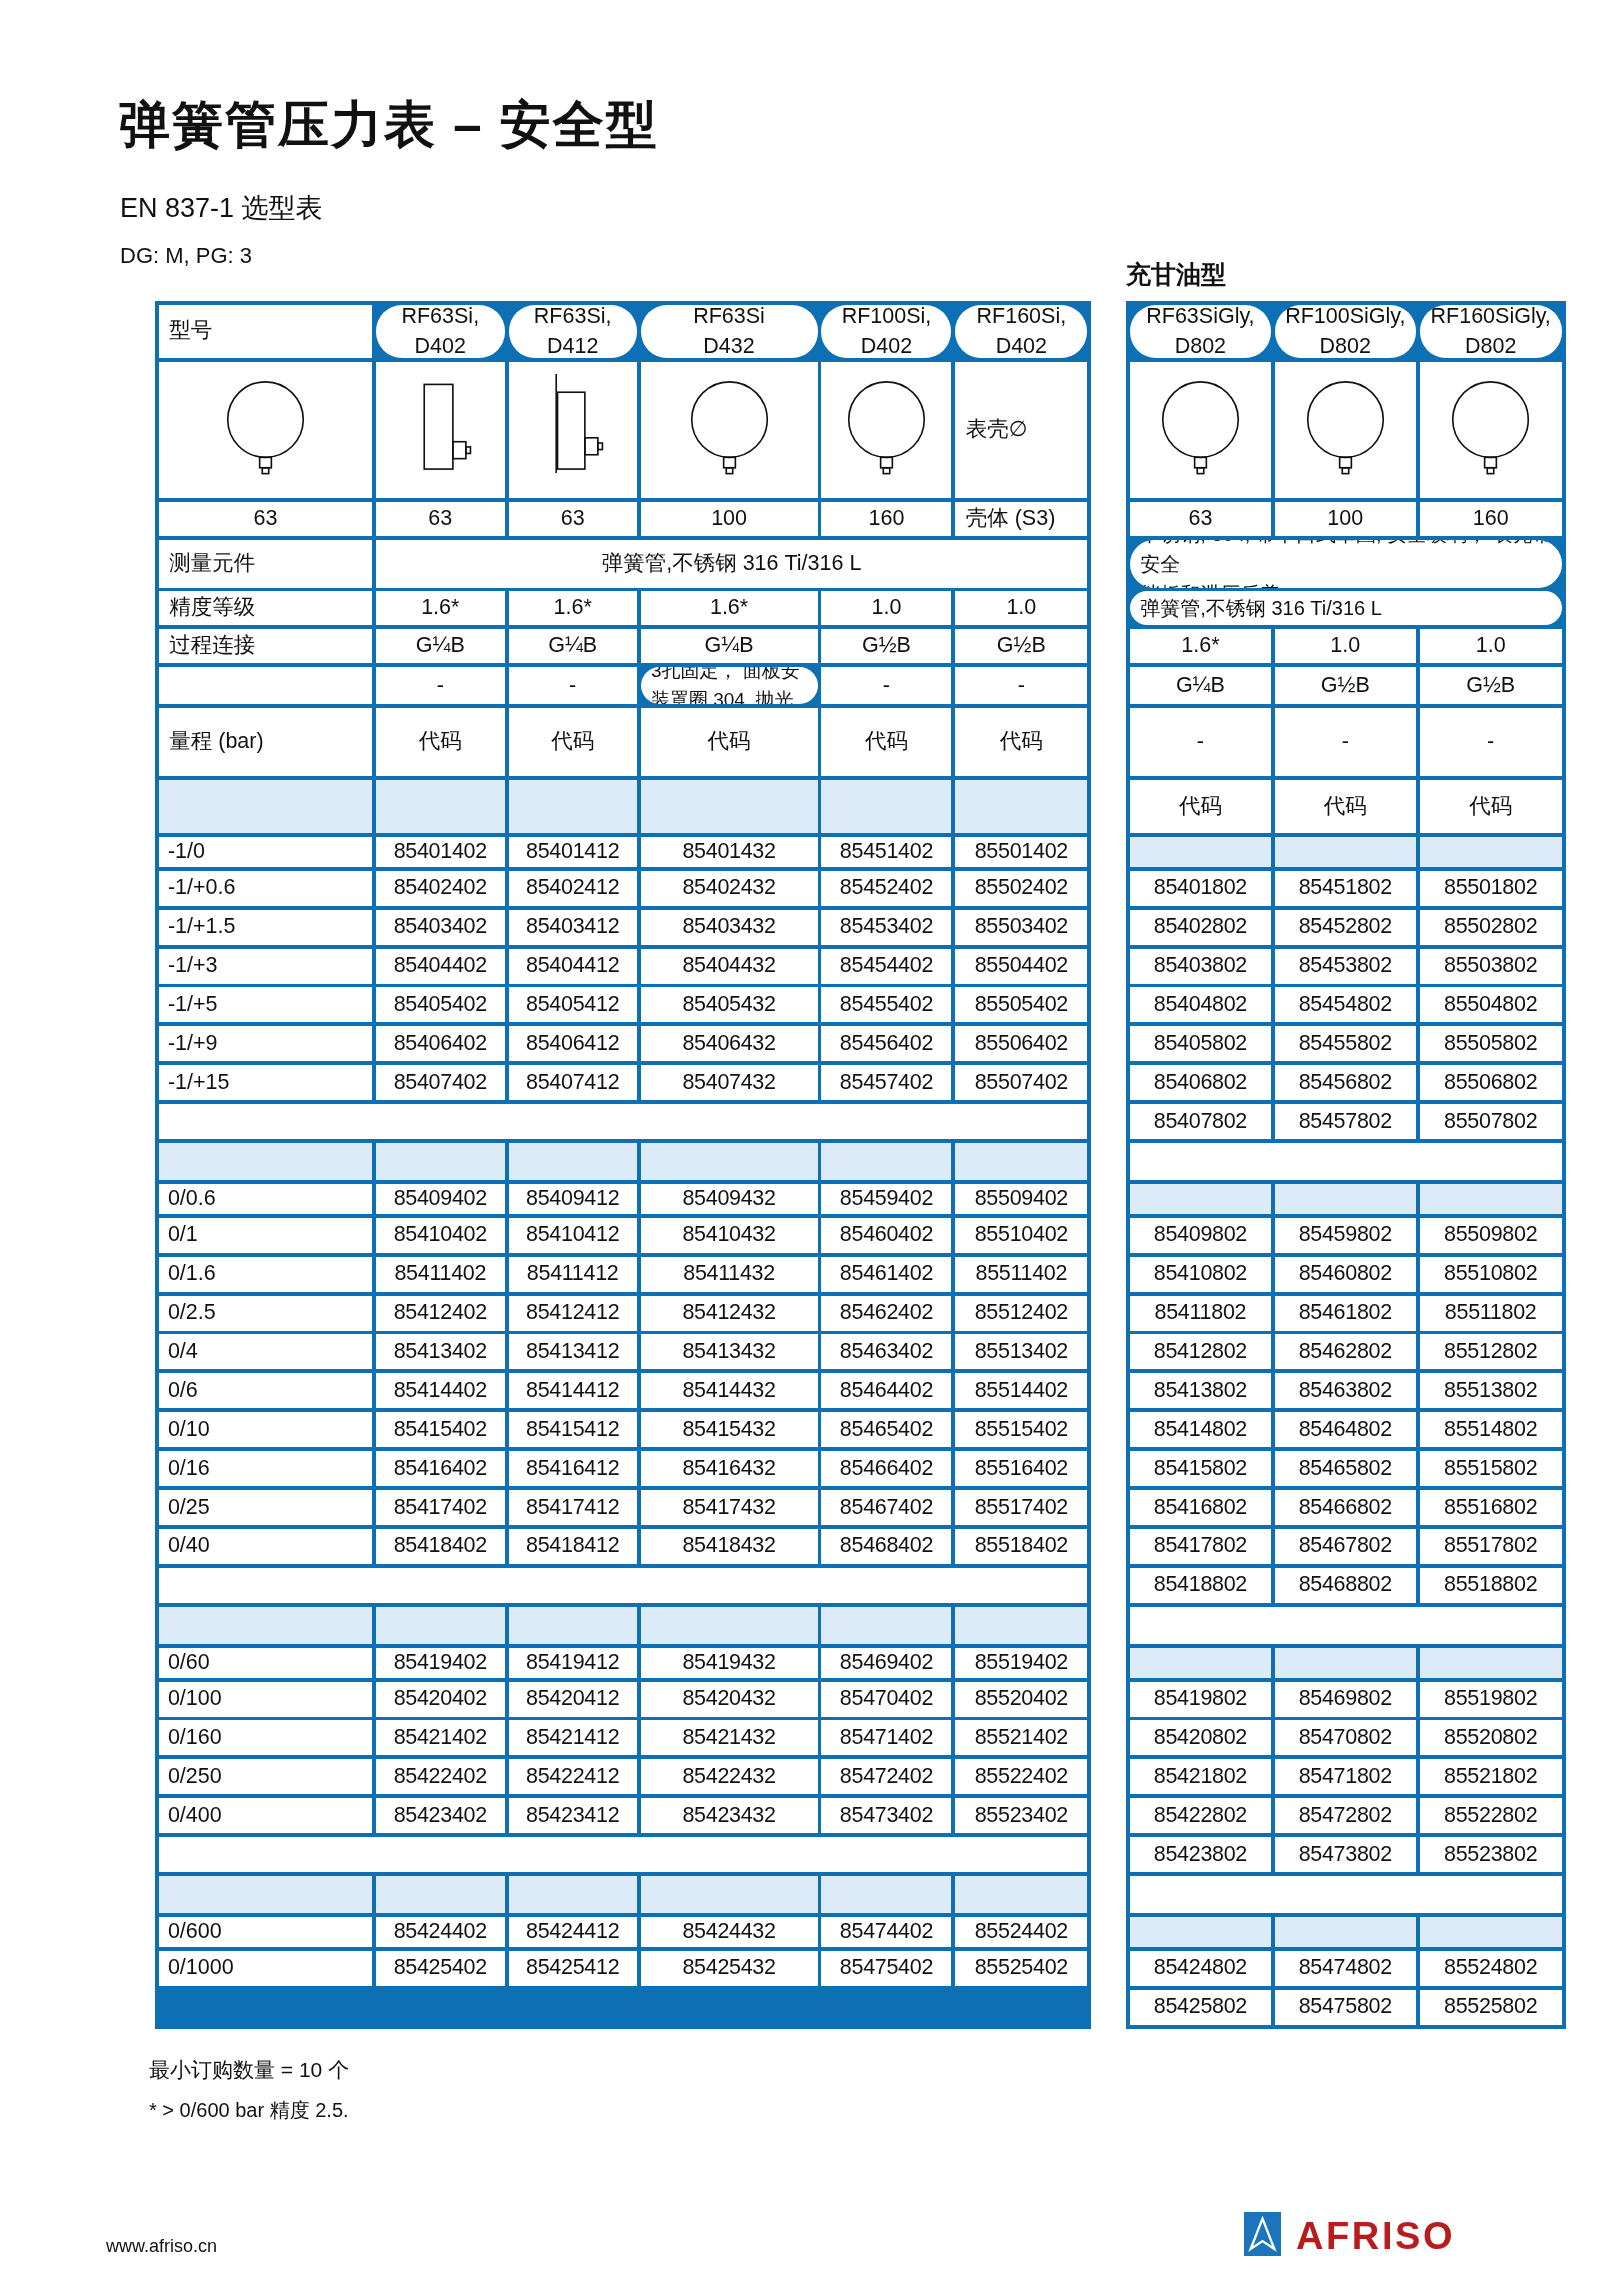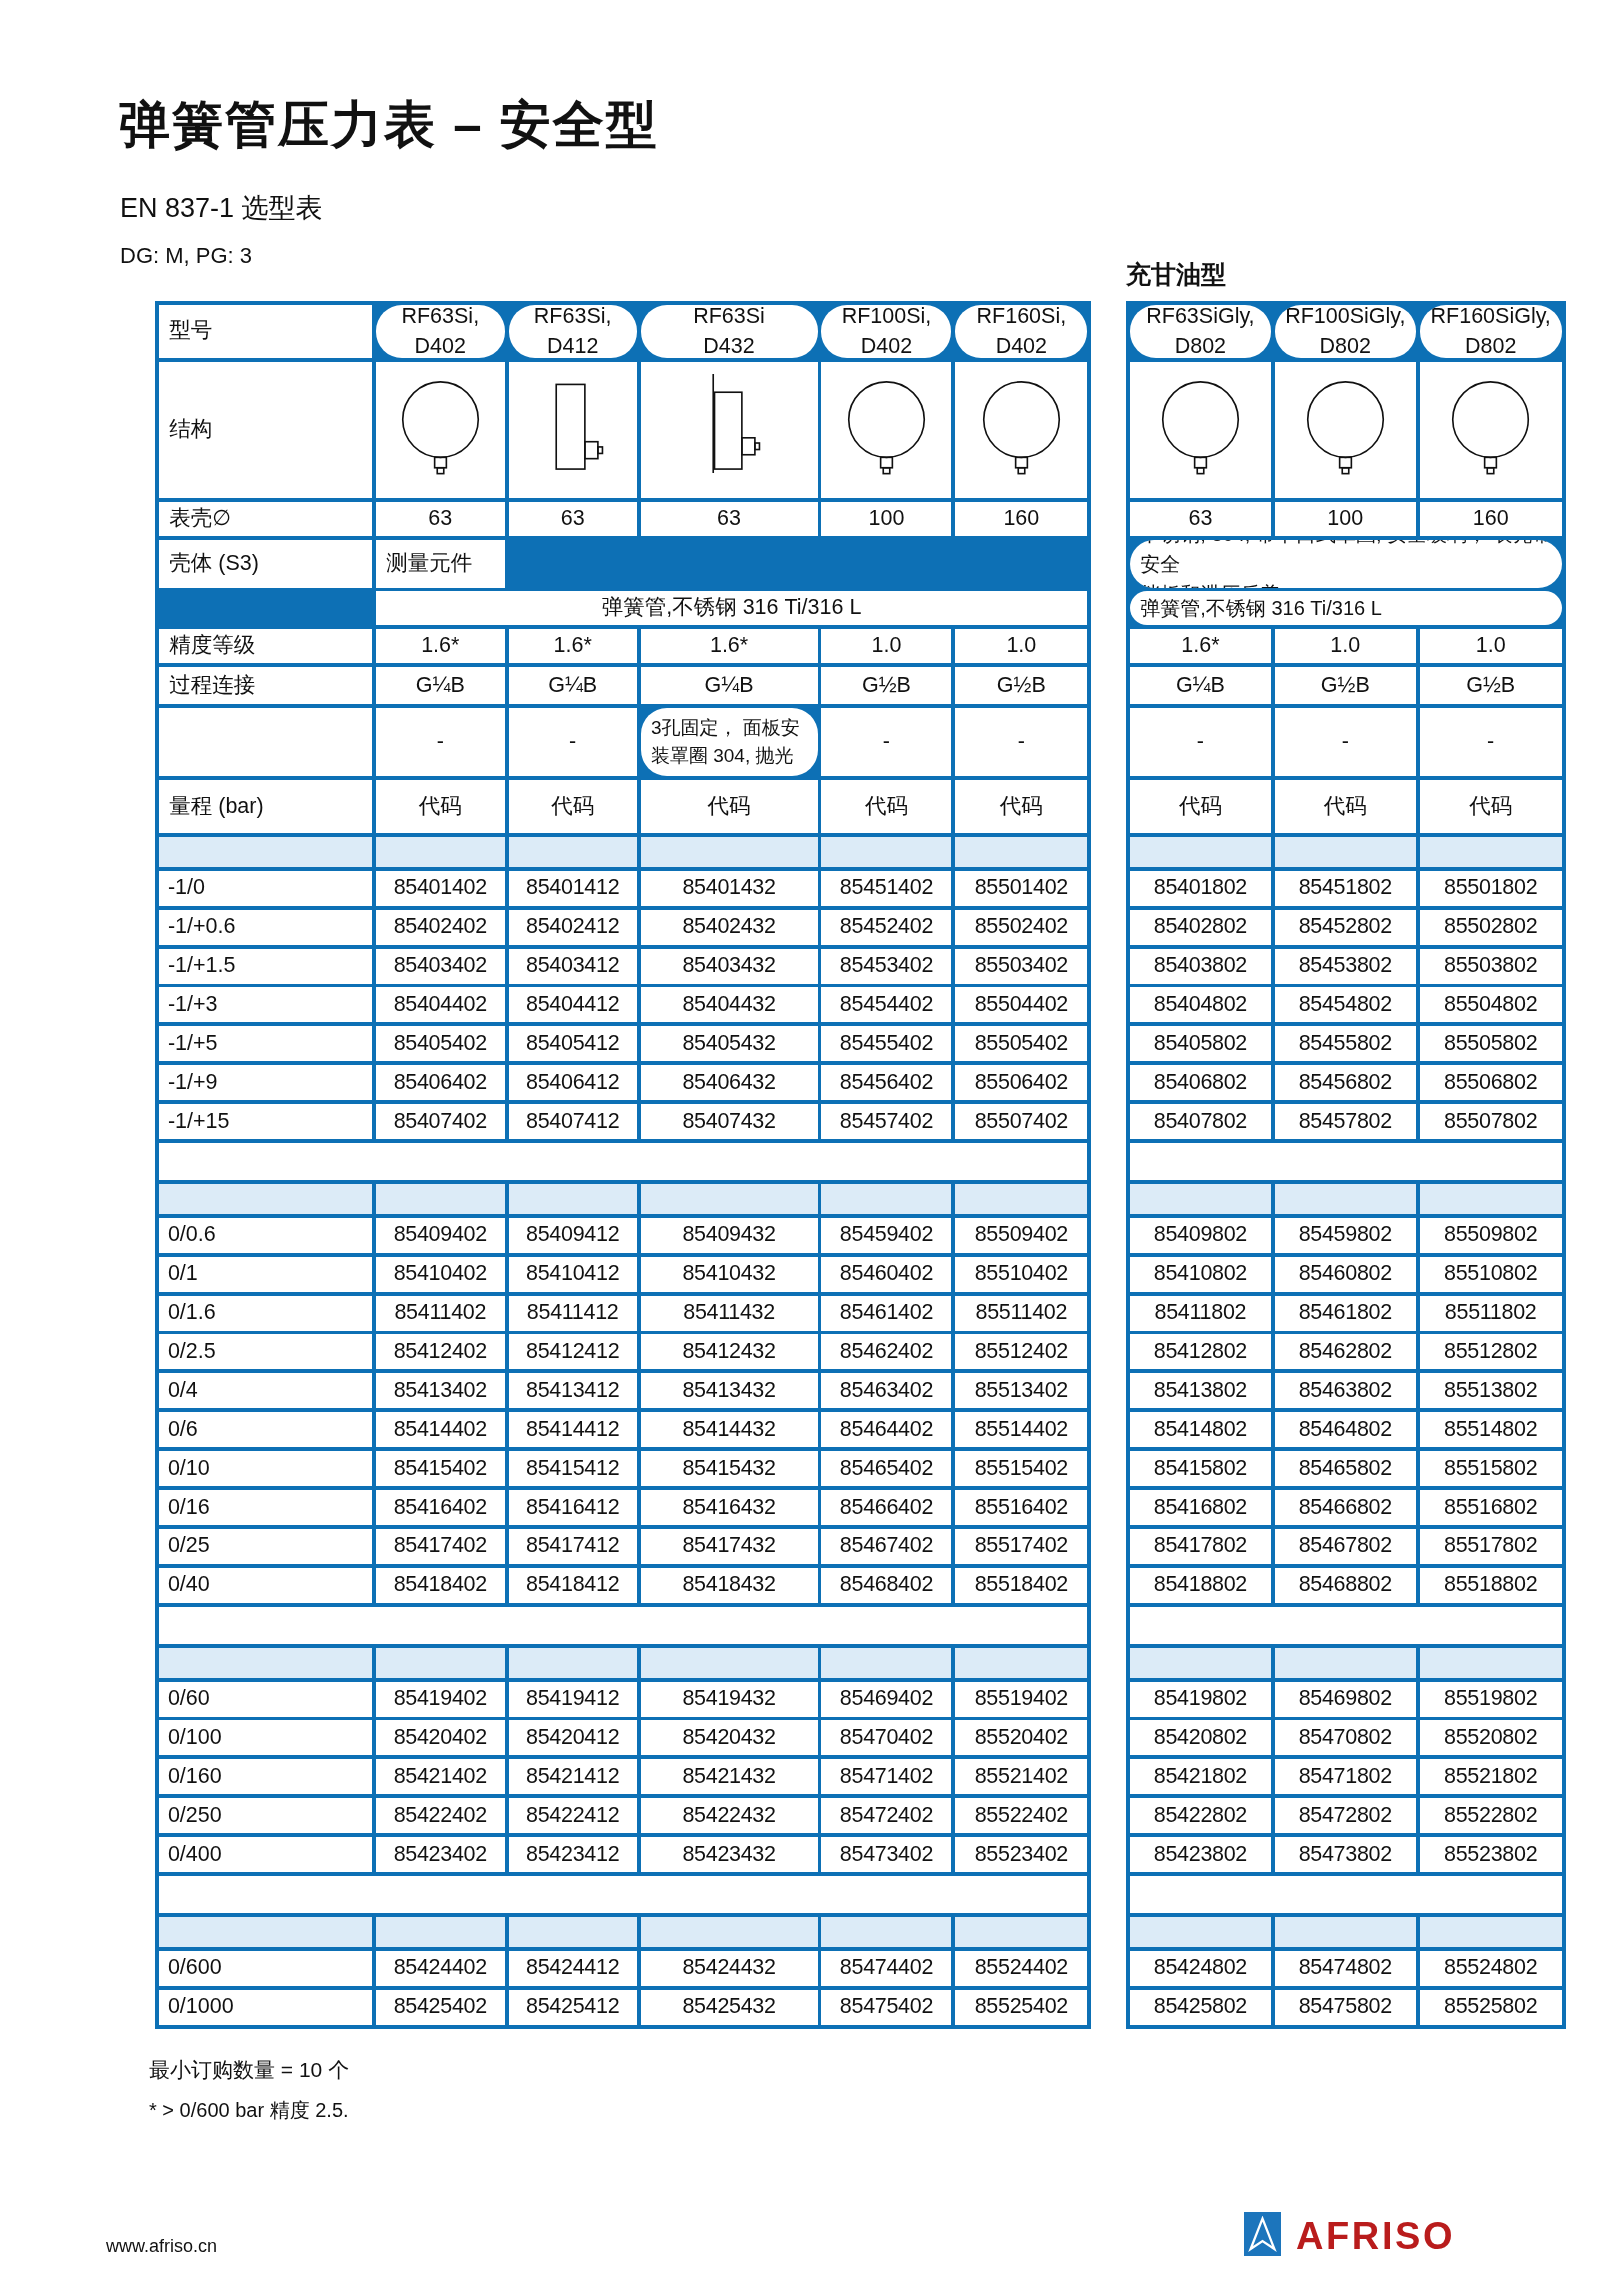--- a/index.html
+++ b/index.html
@@ -58,21 +58,20 @@
     <div class="cell model pre">RF63Si,
 D402</div>
     <div class="cell model pre">RF63Si,
 D412</div>
     <div class="cell model pre">RF63Si
 D432</div>
     <div class="cell model pre">RF100Si,
 D402</div>
     <div class="cell model pre">RF160Si,
 D402</div>
-    <div class="cell spec-label">结构</div>
     <div class="cell">
       <span class="icon-wrap">
         <svg width="85" height="112" viewBox="0 0 130 172">
           <circle cx="65" cy="70" r="58" fill="none" stroke="#111" stroke-width="2.5"></circle>
           <rect x="56" y="128" width="18" height="16" fill="none" stroke="#111" stroke-width="2.5"></rect>
           <rect x="60" y="144" width="10" height="9" fill="none" stroke="#111" stroke-width="2.5"></rect>
         </svg>
       </span>
     </div>
     <div class="cell">

